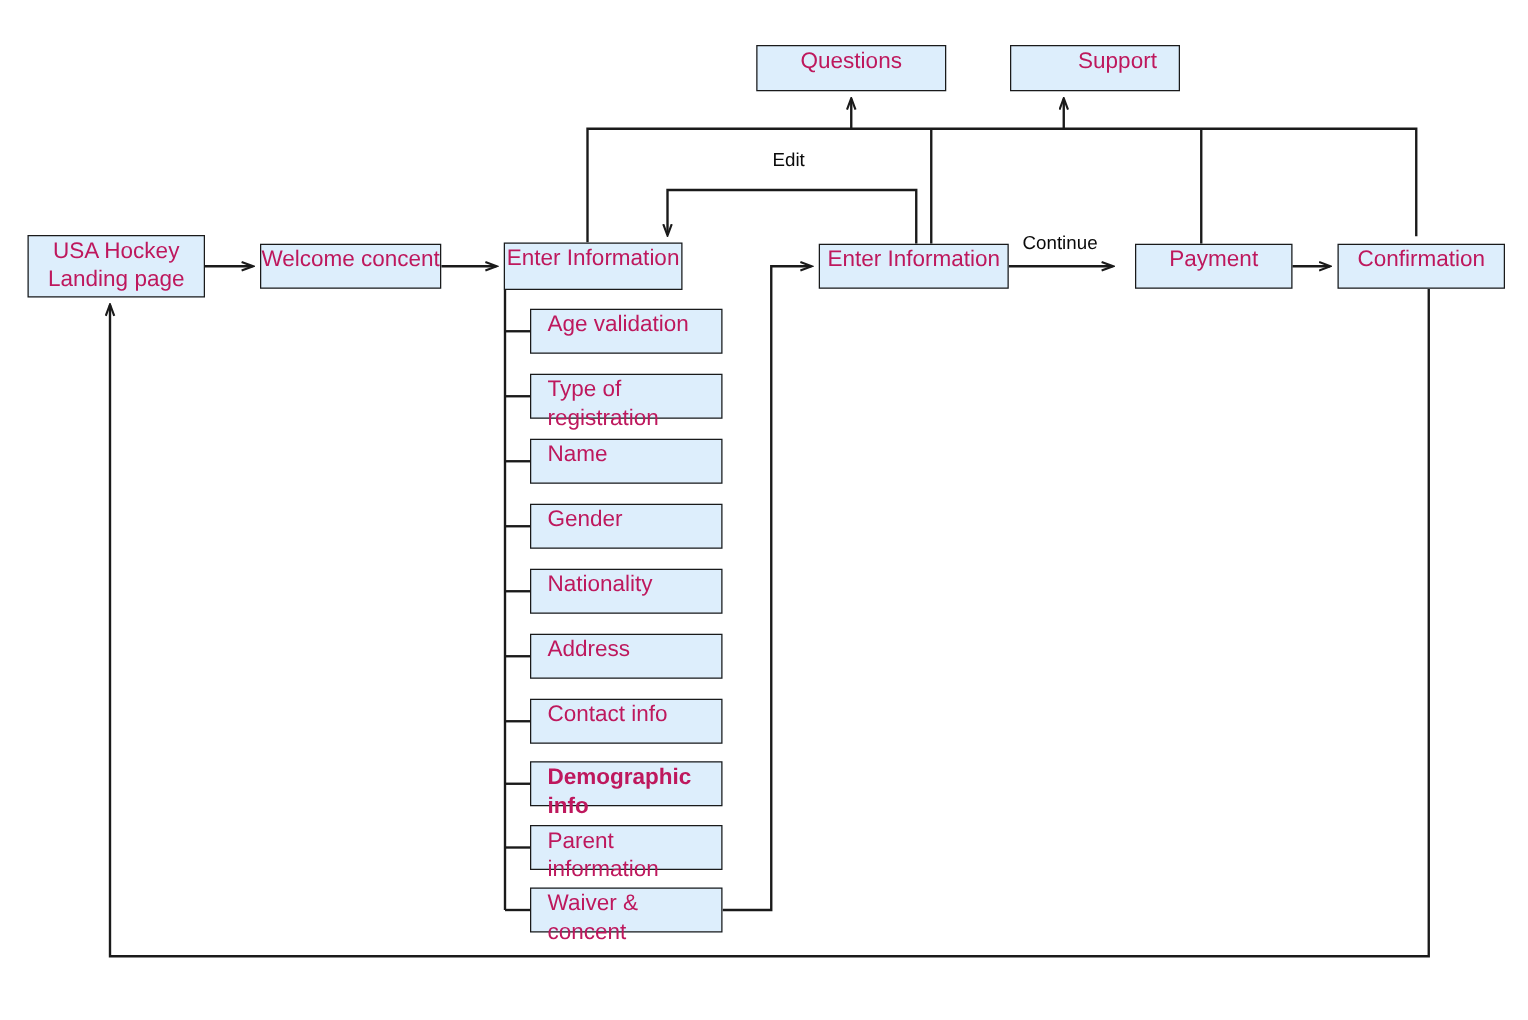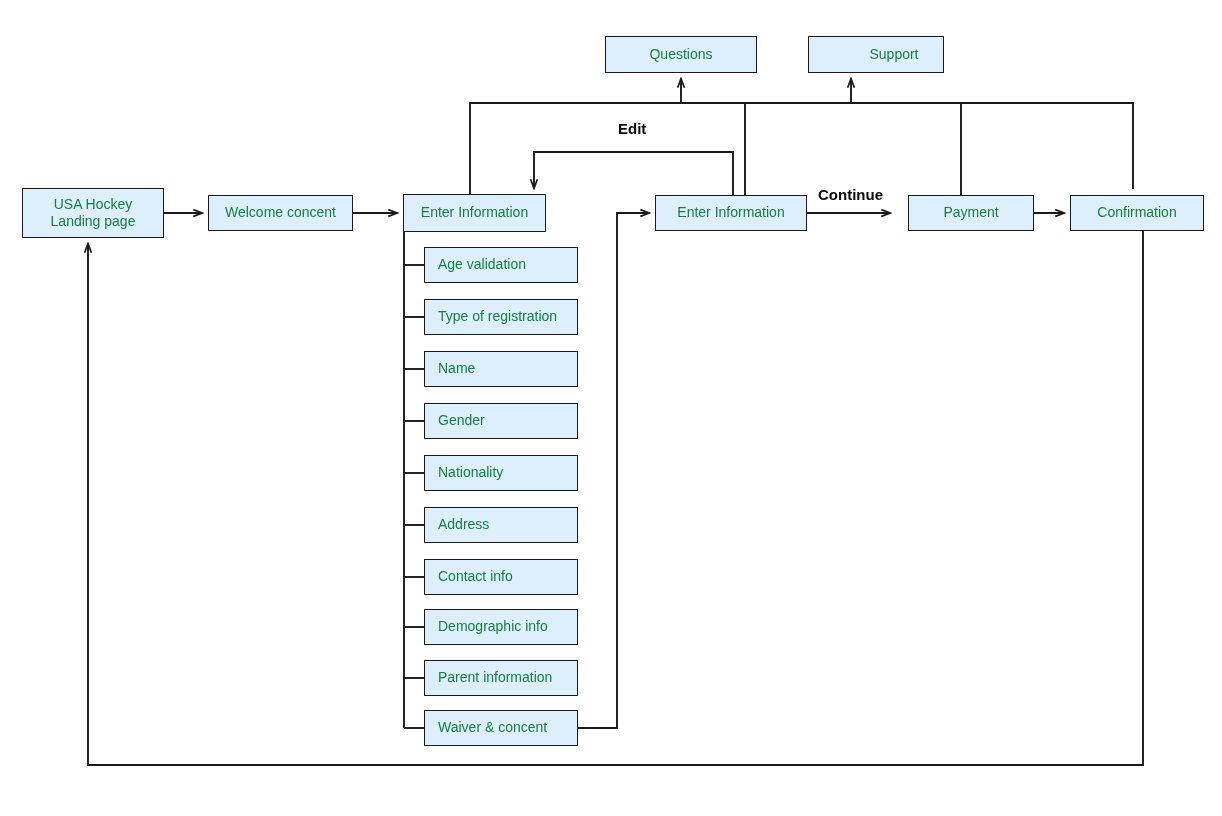--- a/index.html
+++ b/index.html
@@ -23,43 +23,41 @@
     left: 0;
     top: 0;
     width: 1222px;
     height: 816px;
   }
   .node {
     position: absolute;
     box-sizing: border-box;
     background: #ddeefc;
     border: 1.6px solid #1a1a1a;
-    color: #15803d;
-    font-size: 14px;
+    color: #be185d;
+    font-size: 18px;
     line-height: 1.25;
     display: flex;
-    align-items: center;
     justify-content: center;
     text-align: center;
     z-index: 5;
     white-space: pre-line;
   }
   .node.left {
     justify-content: flex-start;
     text-align: left;
     padding-left: 13px;
   }
   .edge-label {
     position: absolute;
     font-size: 15px;
     color: #0a0a0a;
     z-index: 6;
     background: transparent;
     white-space: nowrap;
-    font-weight: bold;
   }
 </style>
 </head>
 <body>
 
 <div id="canvas">
 
   <svg id="wires" viewBox="0 0 1222 816" xmlns="http://www.w3.org/2000/svg">
     <defs>
       <marker id="ah" markerWidth="11" markerHeight="11" refX="9.2" refY="4" orient="auto" markerUnits="userSpaceOnUse">
@@ -162,21 +160,21 @@
   </div>
 
   <div class="node left" style="left:424px; top:507px; width:154px; height:36px;">
     <span>Address</span>
   </div>
 
   <div class="node left" style="left:424px; top:559px; width:154px; height:36px;">
     <span>Contact info</span>
   </div>
 
-  <div class="node left" style="left:424px; top:609px; width:154px; height:36px;">
+  <div class="node left" style="left:424px; top:609px; width:154px; height:36px;font-weight:bold;">
     <span>Demographic info</span>
   </div>
 
   <div class="node left" style="left:424px; top:660px; width:154px; height:36px;">
     <span>Parent information</span>
   </div>
 
   <div class="node left" style="left:424px; top:710px; width:154px; height:36px;">
     <span>Waiver &amp; concent</span>
   </div>

